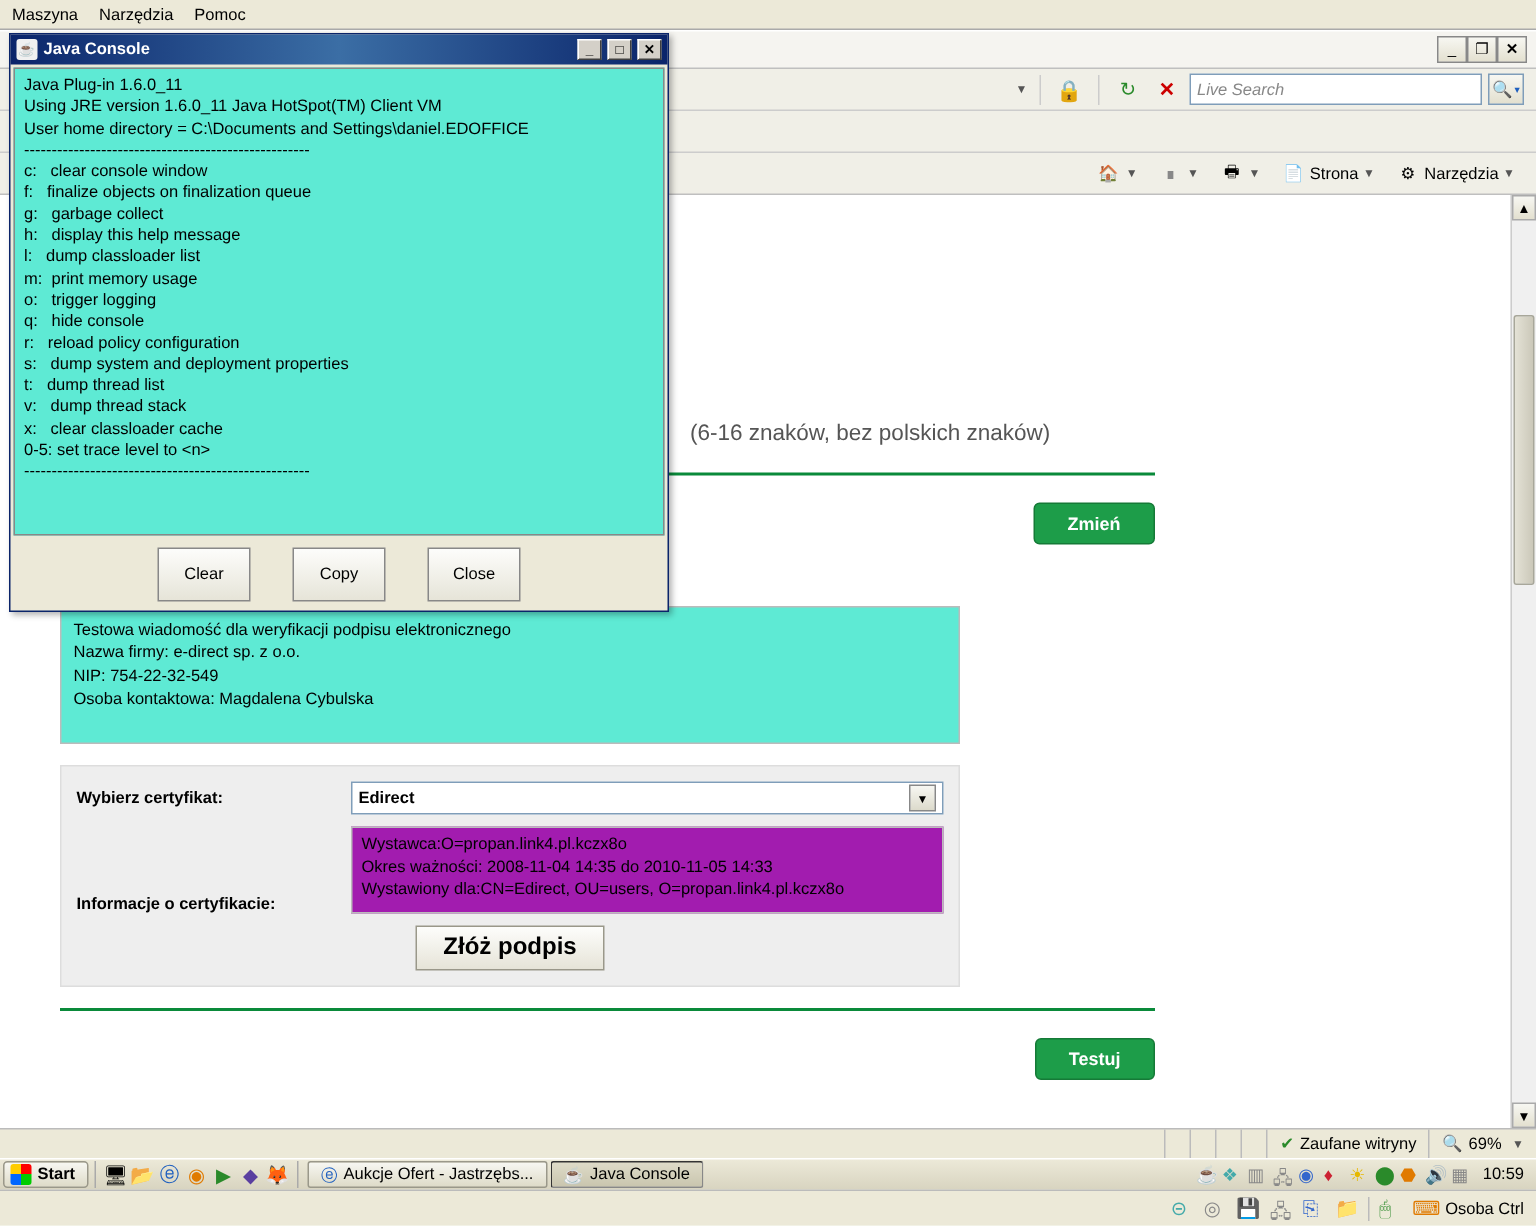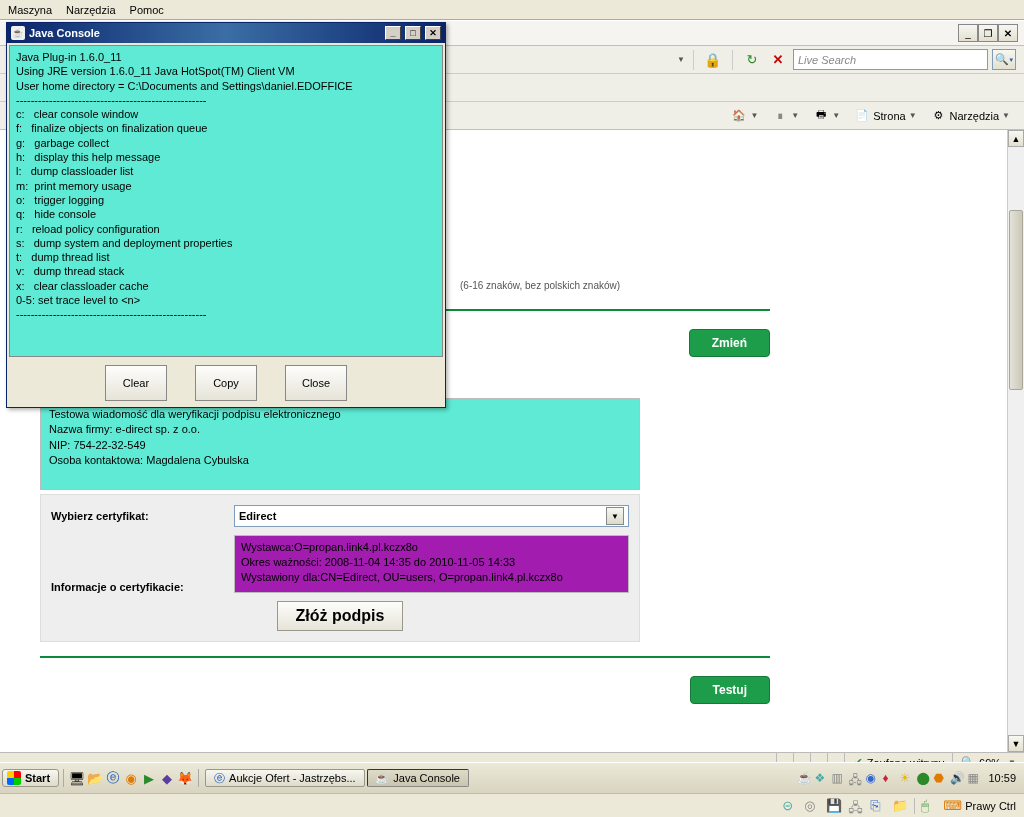--- a/index.html
+++ b/index.html
@@ -37,44 +37,44 @@
 
 
 .content-area { position: absolute; top: 110px; left: 0; right: 0; bottom: 20px; overflow: auto; background: #fff; }
 .content-scroll { position: absolute; top: 0; right: 0; bottom: 0; width: 17px; background: #f0f0f0; border-left: 1px solid #ccc; }
 .scroll-thumb { position: absolute; top: 80px; left: 1px; right: 1px; height: 180px; background: linear-gradient(90deg,#e4e2d6,#cbc8b9); border: 1px solid #a8a79a; border-radius: 2px; }
 .scroll-btn { position: absolute; left: 0; right: 0; height: 17px; background: linear-gradient(#f7f7f2,#e3e0cf); border: 1px solid #aaa; display: flex; align-items: center; justify-content: center; font-size: 9px; }
 .scroll-btn.up { top: 0; }
 .scroll-btn.down { bottom: 0; }
 
 .page-content { padding: 0 40px 20px 40px; max-width: 980px; }
-.hint-text { color: #555; font-size: 10px; margin-left: 420px; margin-top: 150px; }
+.hint-text { color: #555; font-size: 15px; margin-left: 420px; margin-top: 150px; }
 .green-hr { height: 2px; background: #0a8a3a; margin: 18px 0; width: 730px; }
 .btn-green { background: #1d9d49; color: #fff; border: 1px solid #157a37; border-radius: 4px; padding: 6px 22px; font-weight: bold; font-size: 12px; cursor: pointer; }
 .btn-row-right { display: flex; justify-content: flex-end; width: 730px; margin-bottom: 20px; }
 
 .section-title { color: #0a8a3a; font-weight: bold; font-size: 13px; margin-bottom: 6px; }
 .test-box { border: 1px solid #bbb; background: #5eead4; padding: 8px; width: 600px; height: 92px; font-size: 11px; line-height: 1.4; }
 
-.cert-panel { background: #eeeeee; border: 1px solid #ddd; width: 600px; margin-top: 4px; padding: 10px; }
+.cert-panel { background: #eeeeee; border: 1px solid #ddd; width: 600px; margin-top: 14px; padding: 10px; }
 .cert-row { display: flex; align-items: center; margin-bottom: 8px; gap: 8px; }
 .cert-label { width: 175px; font-weight: bold; }
 .cert-select { flex: 1; height: 22px; border: 1px solid #7f9db9; background: #fff; display: flex; align-items: center; justify-content: space-between; padding: 0 4px; font-weight: bold; }
 .cert-dd { width: 18px; height: 18px; background: linear-gradient(#f7f7f2,#dcdacb); border: 1px solid #888; display: flex; align-items: center; justify-content: center; font-size: 8px; }
 .cert-info-box { flex: 1; border: 1px solid #bbb; background: #a21caf; padding: 4px 6px; font-size: 11px; line-height: 1.35; height: 58px; }
 .btn-gray { background: linear-gradient(#fdfdfb,#e6e4d8); border: 1px solid #9a988a; padding: 5px 18px; font-weight: bold; font-size: 16px; cursor: pointer; }
 .btn-gray-row { display: flex; justify-content: center; margin-top: 6px; }
 
 
 .status-bar { position: absolute; bottom: 0; left: 0; right: 0; height: 20px; background: #ece9d8; border-top: 1px solid #bbb; display: flex; align-items: center; font-size: 11px; }
 .status-seg { border-left: 1px solid #bbb; height: 100%; display: flex; align-items: center; padding: 0 8px; gap: 4px; }
 .status-spacer { flex: 1; }
 
 
-.taskbar { position: absolute; bottom: 24px; left: 0; right: 0; height: 31px; background: linear-gradient(#ece9d8,#d8d4c0); border-top: 1px solid #fff; display: flex; align-items: center; padding: 0 2px; }
+.taskbar { position: absolute; bottom: 24px; left: 0; right: 0; height: 21px; background: linear-gradient(#ece9d8,#d8d4c0); border-top: 1px solid #fff; display: flex; align-items: center; padding: 0 2px; }
 .start-btn { background: linear-gradient(#f7f7f2,#dedbc8); border: 1px solid #9a988a; border-radius: 3px; padding: 1px 8px 1px 4px; display: flex; align-items: center; gap: 4px; font-weight: bold; font-size: 11px; cursor: pointer; }
 .start-flag { width: 14px; height: 14px; background: conic-gradient(#f00 0 25%, #0c0 0 50%, #06f 0 75%, #fc0 0 100%); border-radius: 2px; }
 .ql-sep { width: 1px; height: 18px; background: #aaa; margin: 0 4px; }
 .ql-icon { width: 18px; height: 18px; display: flex; align-items: center; justify-content: center; cursor: pointer; font-size: 13px; }
 .task-btn { background: linear-gradient(#f7f7f2,#dedbc8); border: 1px solid #9a988a; border-radius: 2px; padding: 1px 8px; display: flex; align-items: center; gap: 4px; font-size: 11px; height: 18px; margin-left: 2px; cursor: pointer; max-width: 165px; overflow: hidden; white-space: nowrap; }
 .task-btn.active { background: linear-gradient(#dedbc8,#c9c5ae); border: 1px inset #888; }
 .tray { margin-left: auto; display: flex; align-items: center; gap: 3px; padding-right: 6px; }
 .tray-icon { width: 14px; height: 14px; font-size: 12px; }
 .clock { font-size: 11px; margin-left: 4px; }
 
@@ -265,21 +265,21 @@
 <div class="vm-status">
   <span class="vm-icon" style="color:#4aa">⊝</span>
   <span class="vm-icon" style="color:#888">◎</span>
   <span class="vm-icon" style="color:#888">💾</span>
   <span class="vm-icon" style="color:#888">🖧</span>
   <span class="vm-icon" style="color:#36c">⎘</span>
   <span class="vm-icon" style="color:#888">📁</span>
   <span style="width:1px;height:16px;background:#bbb"></span>
   <span class="vm-icon" style="color:#2a8a2a">🖱</span>
   <span class="vm-icon" style="color:#e07a00">⌨</span>
-  <span>Prawy Ctrl</span>
+  <span>Osoba Ctrl</span>
 </div>
 
 <div class="java-console">
   <div class="jc-title">
     <div class="jc-title-icon">☕</div>
     <div class="jc-title-text">Java Console</div>
     <div class="jc-win-btn">_</div>
     <div class="jc-win-btn">□</div>
     <div class="jc-win-btn">✕</div>
   </div>

